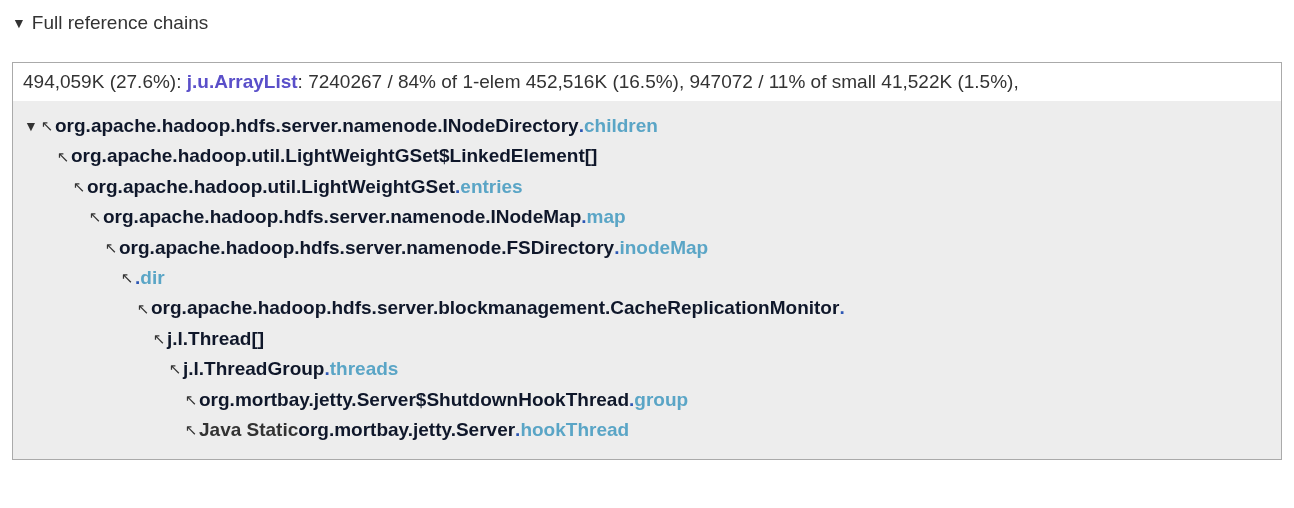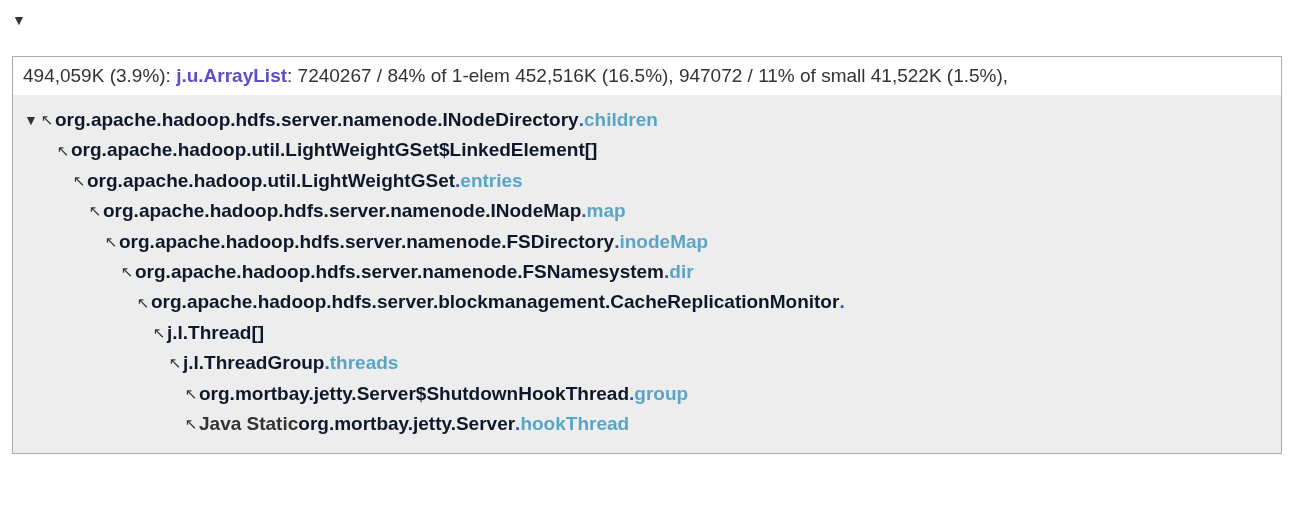--- a/index.html
+++ b/index.html
@@ -66,26 +66,27 @@
   .cls { color: #0f172a; font-weight: bold; cursor: pointer; }
   .fld { color: #5aa5c6; font-weight: bold; cursor: pointer; }
   .plain { color: #333; font-weight: bold; }
   .dot { color: #2c57b5; font-weight: bold; }
 </style>
 </head>
 <body>
 
 <div class="section-header">
   <span class="disclosure">▼</span>
+  <span>Full reference chains</span>
 </div>
 
 <div class="panel">
   <div class="summary-line">
     <span>494,059K</span>
-    <span>(3.9%)</span><span>: </span>
+    <span>(27.6%)</span><span>: </span>
     <span class="kw">j.u.ArrayList</span><span>: 7240267 / 84% of 1-elem 452,516K (16.5%), 947072 / 11% of small 41,522K (1.5%),</span>
   </div>
 
   <div class="tree" id="tree">
       <div class="tree-row">
         <span class="indent" style="width: 0px;"></span>
         <span class="toggle">▼</span>
         <span class="arrow-icon">↖</span>
         <span class="cls">org.apache.hadoop.hdfs.server.namenode.INodeDirectory</span>
         <span class="dot">.</span>
@@ -118,21 +119,20 @@
         <span class="toggle"></span>
         <span class="arrow-icon">↖</span>
         <span class="cls">org.apache.hadoop.hdfs.server.namenode.FSDirectory</span>
         <span class="dot">.</span>
         <span class="fld">inodeMap</span>
       </div>
       <div class="tree-row">
         <span class="indent" style="width: 80px;"></span>
         <span class="toggle"></span>
         <span class="arrow-icon">↖</span>
-        <span class="cls">org.apache.hadoop.hdfs.server.namenode.FSNamesystem</span>
         <span class="dot">.</span>
         <span class="fld">dir</span>
       </div>
       <div class="tree-row">
         <span class="indent" style="width: 96px;"></span>
         <span class="toggle"></span>
         <span class="arrow-icon">↖</span>
         <span class="cls">org.apache.hadoop.hdfs.server.blockmanagement.CacheReplicationMonitor</span>
         <span class="dot">.</span>
       </div>

